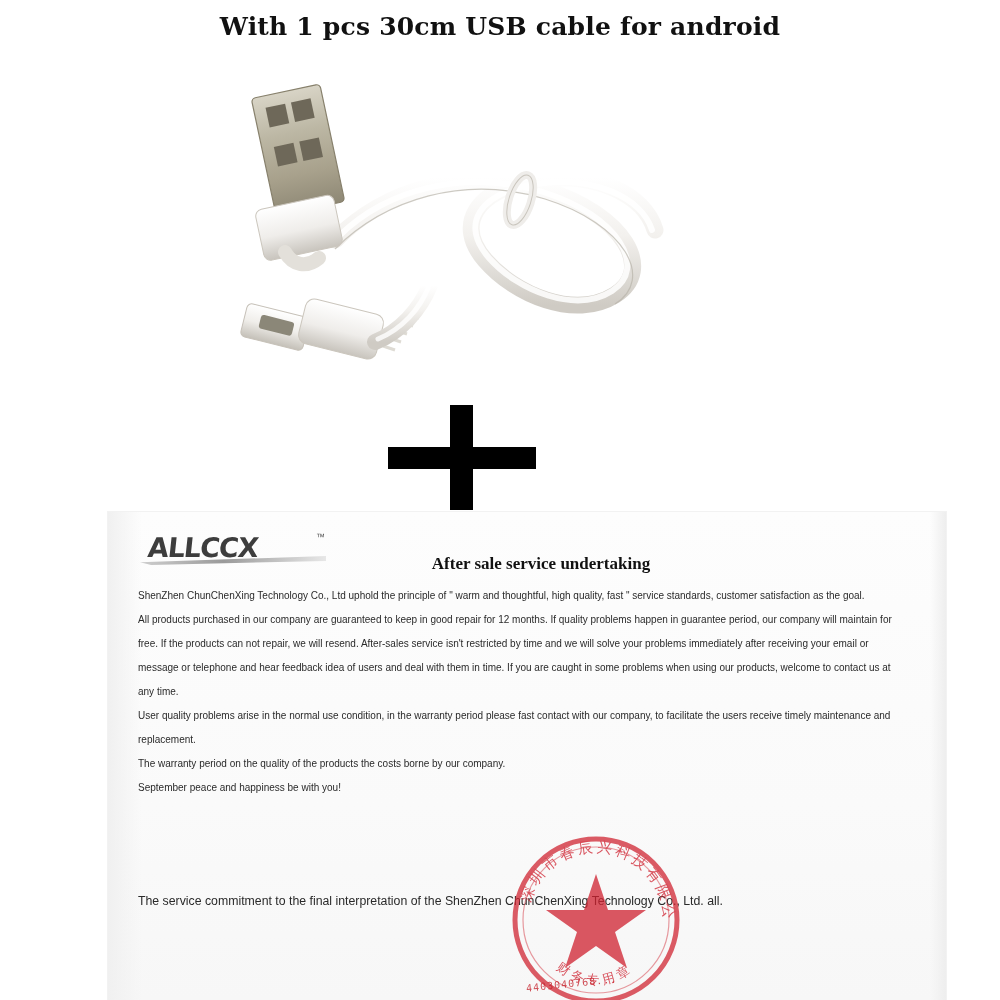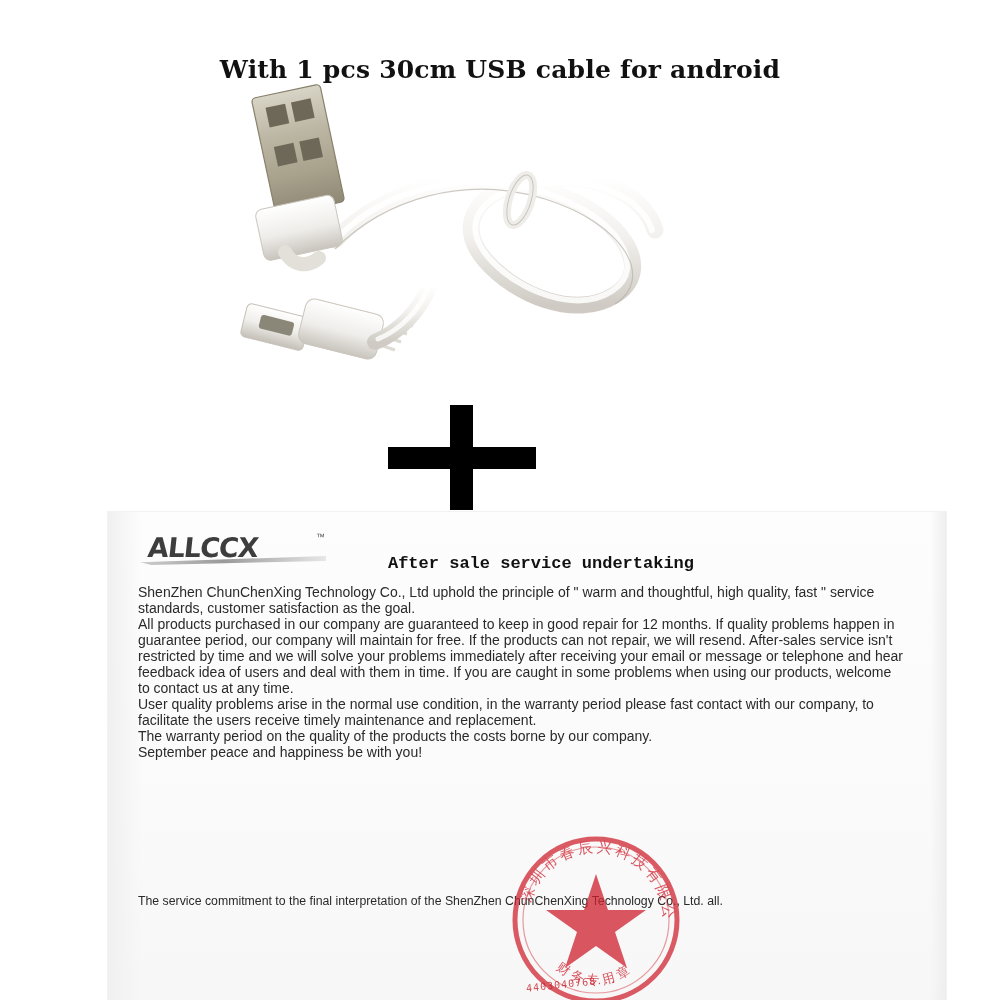--- a/index.html
+++ b/index.html
@@ -20,21 +20,20 @@
     position: absolute;
     top: 12px;
     left: 0;
     width: 100%;
     text-align: center;
     font-size: 25px;
     font-weight: bold;
     color: #111;
     letter-spacing: 0.2px;
     font-family: "DejaVu Serif", serif;
-    margin-top: 43px;
   }
 
   
   .photo {
     position: absolute;
     top: 70px;
     left: 215px;
     width: 500px;
     height: 330px;
   }
@@ -131,31 +130,31 @@
     position: absolute;
     left: 0;
     top: 42px;
     width: 100%;
     text-align: center;
     padding-left: 28px;
     box-sizing: border-box;
     font-size: 17px;
     font-weight: bold;
     color: #111;
-    font-family: Liberation Mono, monospace;
+    font-family: Liberation Serif, serif;
   }
 
   .body-text {
     position: absolute;
     left: 30px;
     top: 72px;
     width: 768px;
-    font-size: 14px;
+    font-size: 10px;
     color: #2a2a2a;
-    line-height: 16px;
+    line-height: 24px;
   }
   .body-text p {
     margin: 0 0 0 0;
   }
   .contact {
     margin-top: 0;
   }
   .contact a {
     color: #1a1a8c;
     text-decoration: underline;

